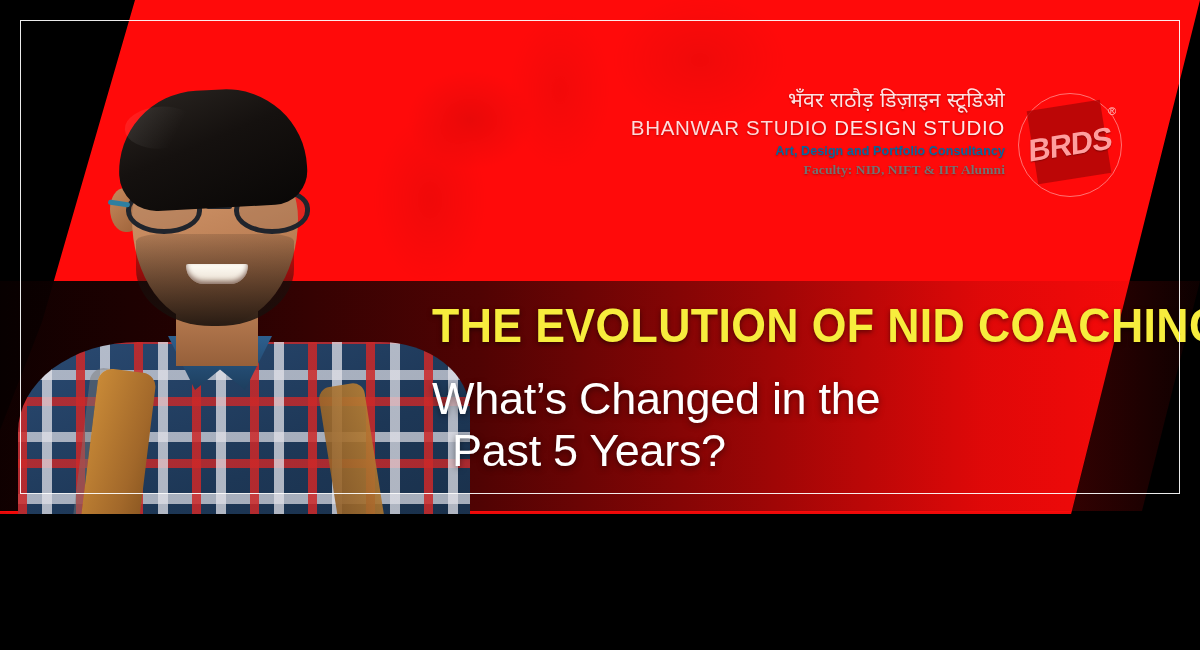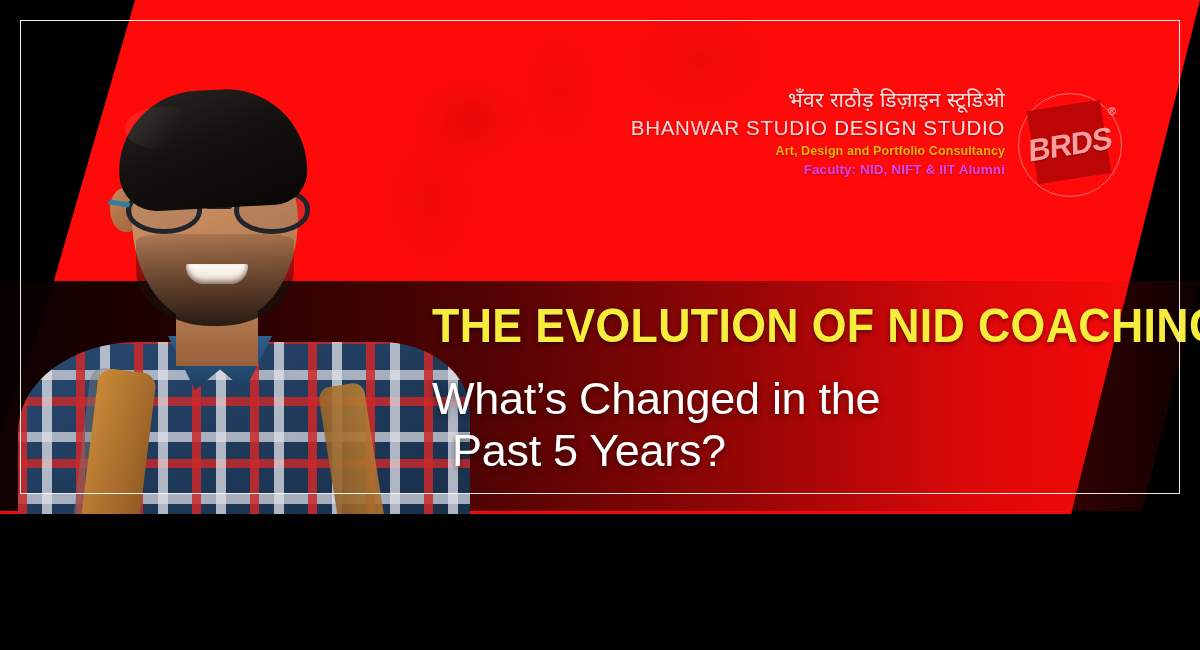--- a/index.html
+++ b/index.html
@@ -68,22 +68,22 @@
   }
   .logo-hindi{
     font-size:21px; line-height:1.18; letter-spacing:.3px;
     color:#FFE2E2; font-weight:400;
   }
   .logo-name{
     font-size:20.5px; line-height:1.25; letter-spacing:.7px; margin-top:2px;
     color:#FFDADA; white-space:nowrap;
   }
   .logo-name b{ font-weight:400; color:#FFE8E8; }
-  .logo-tag1{ font-size:12.5px; font-weight:700; margin-top:4px; color:#eab308; letter-spacing:.1px; }
-  .logo-tag2{ font-size:13.5px; font-weight:700; margin-top:4px; color:#d946ef; letter-spacing:.1px; }
+  .logo-tag1{ font-size:12.5px; font-weight:700; margin-top:4px; color:#0369a1; letter-spacing:.1px; }
+  .logo-tag2{ font-size:13.5px; font-weight:700; margin-top:4px; color:#737373; letter-spacing:.1px;font-family:Liberation Serif, serif; }
 
   .logo-mark{
     position:absolute; right:78px; top:93px; z-index:6;
     width:104px; height:104px;
   }
   .logo-circle{
     position:absolute; inset:0; border:1.6px solid rgba(255,200,200,.55);
     border-radius:50%;
   }
   .logo-square{

